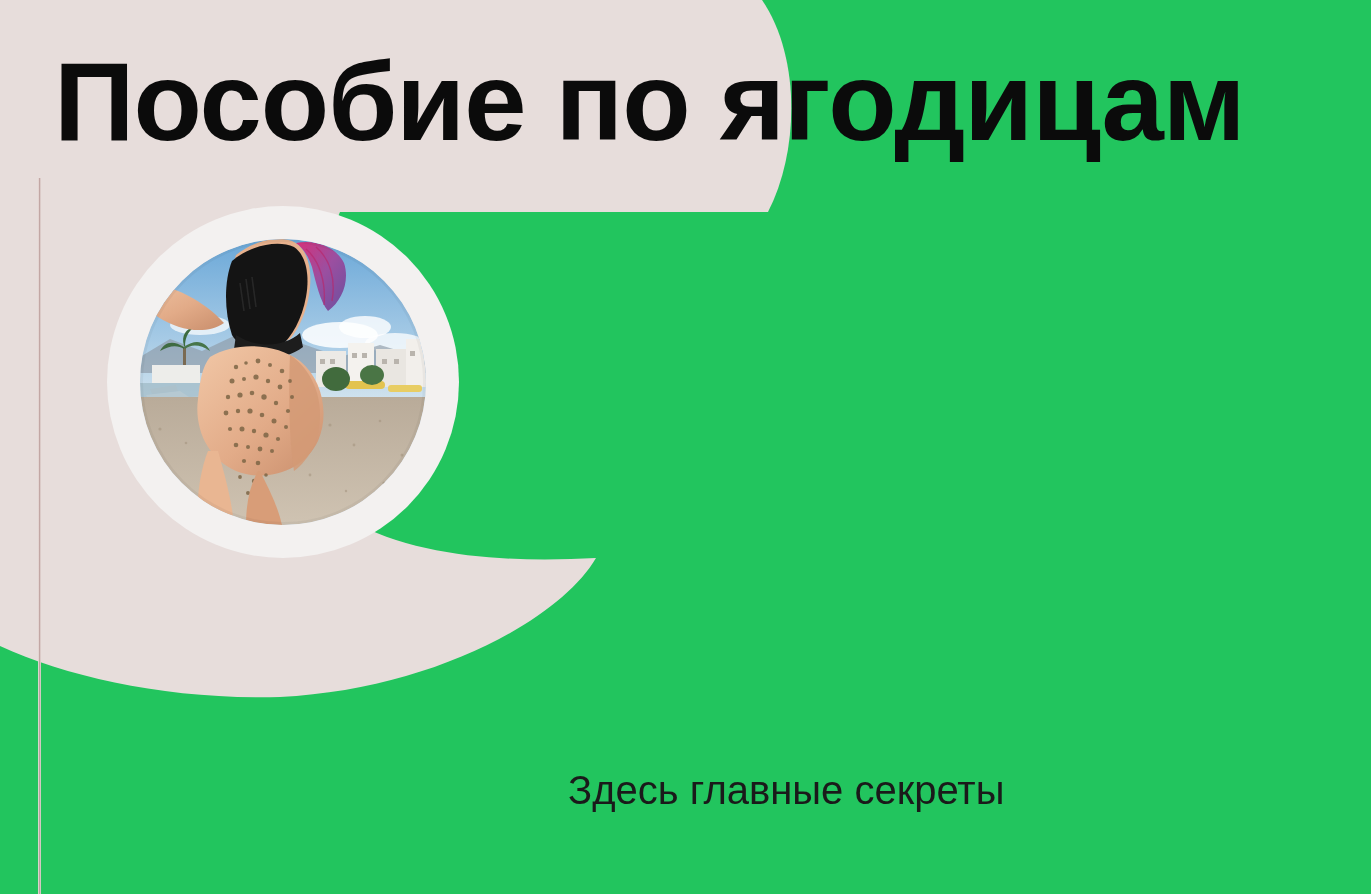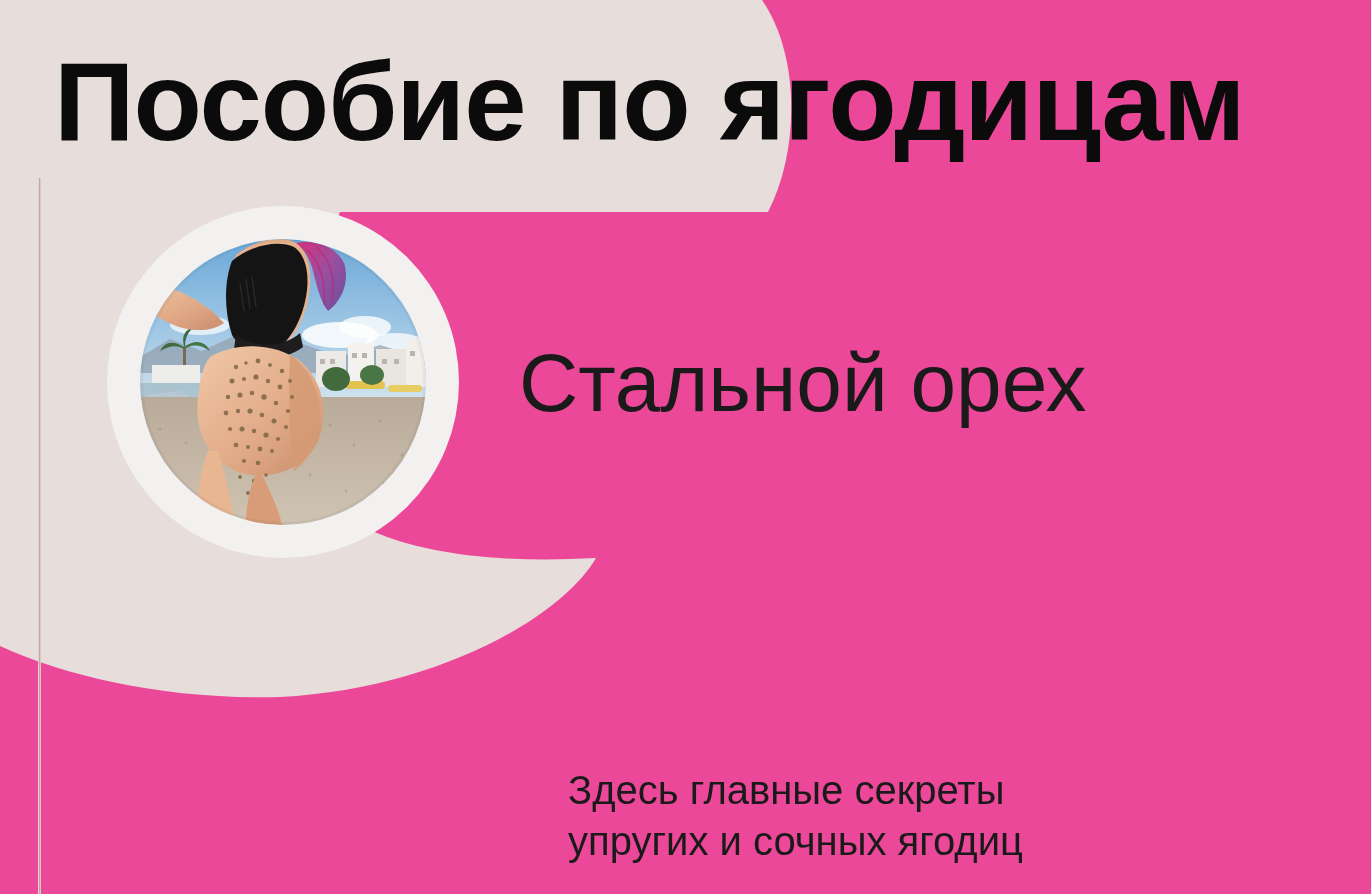--- a/index.html
+++ b/index.html
@@ -5,21 +5,21 @@
   html, body {
     margin: 0;
     padding: 0;
     background: #ffffff;
   }
   #slide {
     position: relative;
     width: 1371px;
     height: 894px;
     overflow: hidden;
-    background: #ec4899;
+    background: #22c55e;
     font-family: "Liberation Sans", "DejaVu Sans", sans-serif;
   }
 
   
   .shape-layer {
     position: absolute;
     inset: 0;
     width: 1371px;
     height: 894px;
     pointer-events: none;
@@ -298,20 +298,18 @@
         <path d="M78 212 C86 240, 92 264, 94 286 L58 286 C56 260, 60 232, 68 212 Z" fill="#e9b692"></path>
         <path d="M120 232 C130 252, 138 268, 142 286 L106 286 C106 264, 110 246, 118 232 Z" fill="#d89d78"></path>
 
         <ellipse cx="143" cy="143" rx="143" ry="143" fill="none" stroke="rgba(0,0,0,0.04)" stroke-width="6"></ellipse>
       </g>
     </svg>
   </div>
 
   <h1 class="title">Пособие по ягодицам</h1>
 
-  <h2 class="subtitle">Стальной орех</h2>
 
   <p class="caption">
     <span class="line">Здесь главные секреты</span>
-    <span class="line">упругих и сочных ягодиц</span>
   </p>
 
 </div>
 
 </body></html>

